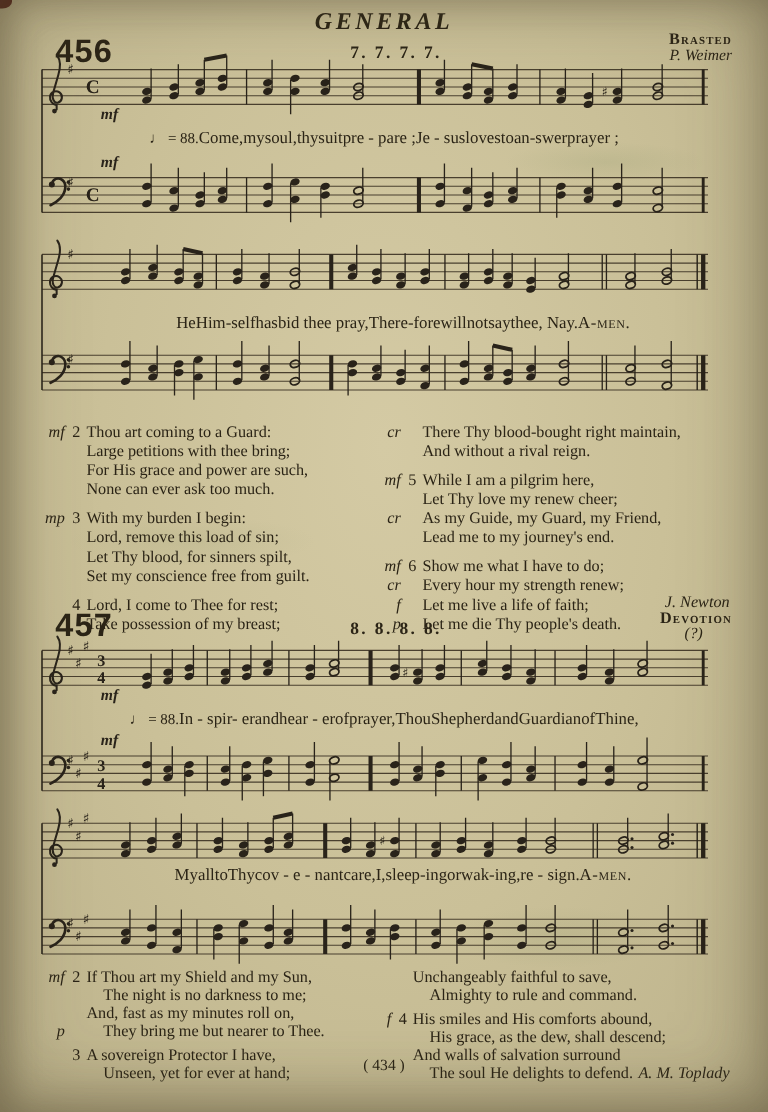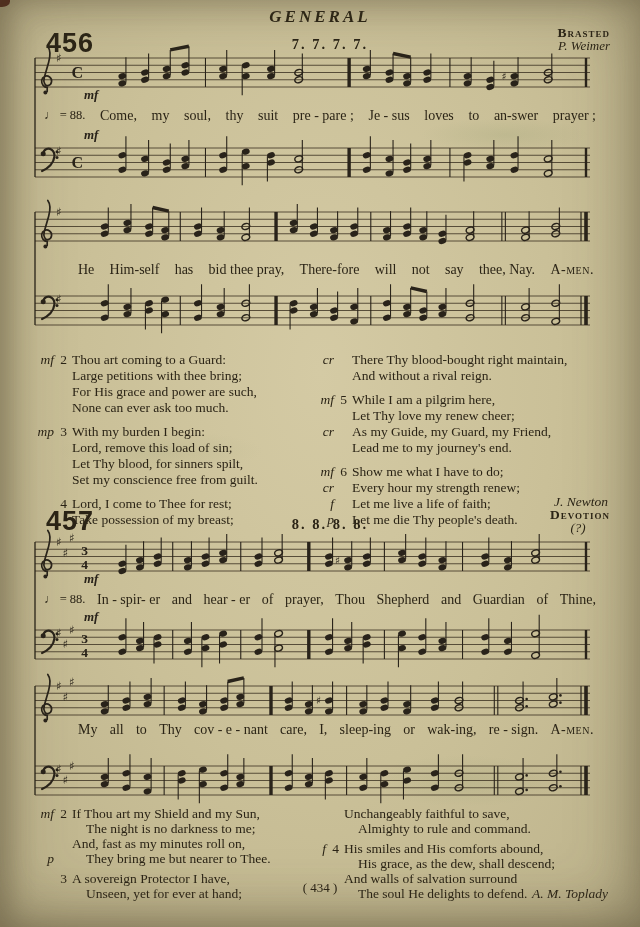--- a/index.html
+++ b/index.html
@@ -4,29 +4,29 @@
 <style>
   html,body{margin:0;padding:0;background:#8a8066;}
   .page{position:relative;width:640px;height:927px;overflow:hidden;
     background:radial-gradient(ellipse at 50% 40%, #d4caa4 0%, #cac098 52%, #bcb28b 100%);
     font-family:"Liberation Serif", serif; color:#2b2416;}
   .page::after{content:"";position:absolute;inset:0;pointer-events:none;
     box-shadow:inset 0 0 70px rgba(80,70,45,.38), inset -8px -14px 45px rgba(80,70,45,.22), inset 10px 0 25px rgba(70,60,40,.25);}
   .smudge{position:absolute;pointer-events:none;}
   .corner{position:absolute;left:0;top:0;width:10px;height:7px;background:#4d150f;border-radius:0 0 80% 0;opacity:.92;}
   .hdr{position:absolute;top:7px;left:0;right:0;text-align:center;font-style:italic;font-weight:bold;
-    font-size:17px;letter-spacing:3px;}
+    font-size:20px;letter-spacing:3px;}
   .hymn-num{position:absolute;left:46px;font-family:"Liberation Sans",sans-serif;font-weight:bold;font-size:27px;letter-spacing:1px;}
   .meter{position:absolute;left:0;right:0;text-align:center;font-size:14.5px;letter-spacing:2px;font-weight:600;margin-left:20px;}
   .tuneblock{position:absolute;right:30px;text-align:right;line-height:13px;}
   .tune{font-variant:small-caps;font-weight:bold;font-size:13.5px;letter-spacing:1px;}
   .comp{font-style:italic;font-size:13px;}
   .comp-c{font-size:13px;text-align:center;width:64px;margin-left:auto;}
   .author{position:absolute;right:32px;font-style:italic;font-size:13.5px;}
-  .lyr{position:absolute;display:flex;justify-content:space-between;font-size:14px;white-space:pre;}
+  .lyr{position:absolute;display:flex;justify-content:center;font-size:14px;white-space:pre;}
   .tok{display:inline-block;}
   .sc{font-variant:small-caps;letter-spacing:.5px;}
   .sm{font-size:12.5px;}
   .vcol{position:absolute;font-size:13.5px;}
   .verse{margin-bottom:8px;}
   .vline{display:flex;line-height:16px;}
   .v457 .vline{line-height:15px;}
   .v457 .verse{margin-bottom:5px;}
   .vd{width:26px;text-align:right;font-style:italic;flex:none;}
   .vn{width:13px;text-align:right;flex:none;}

